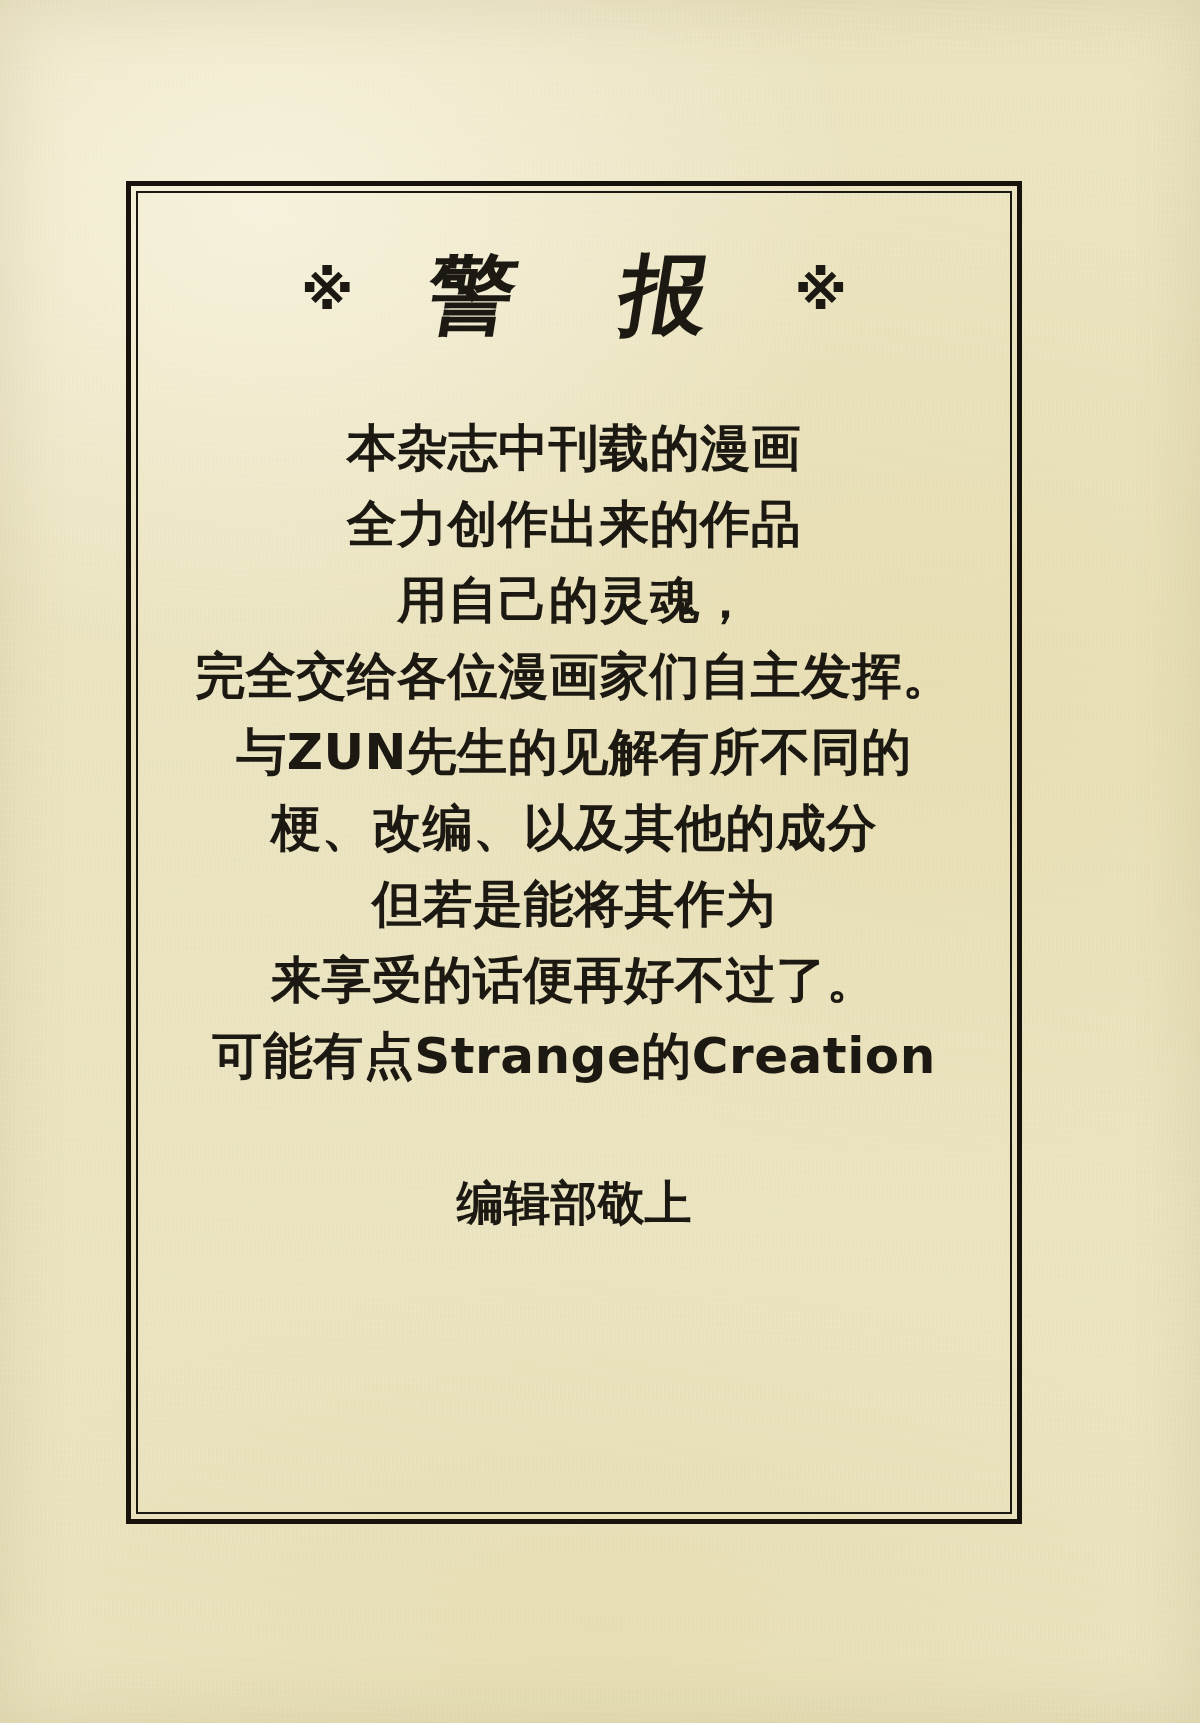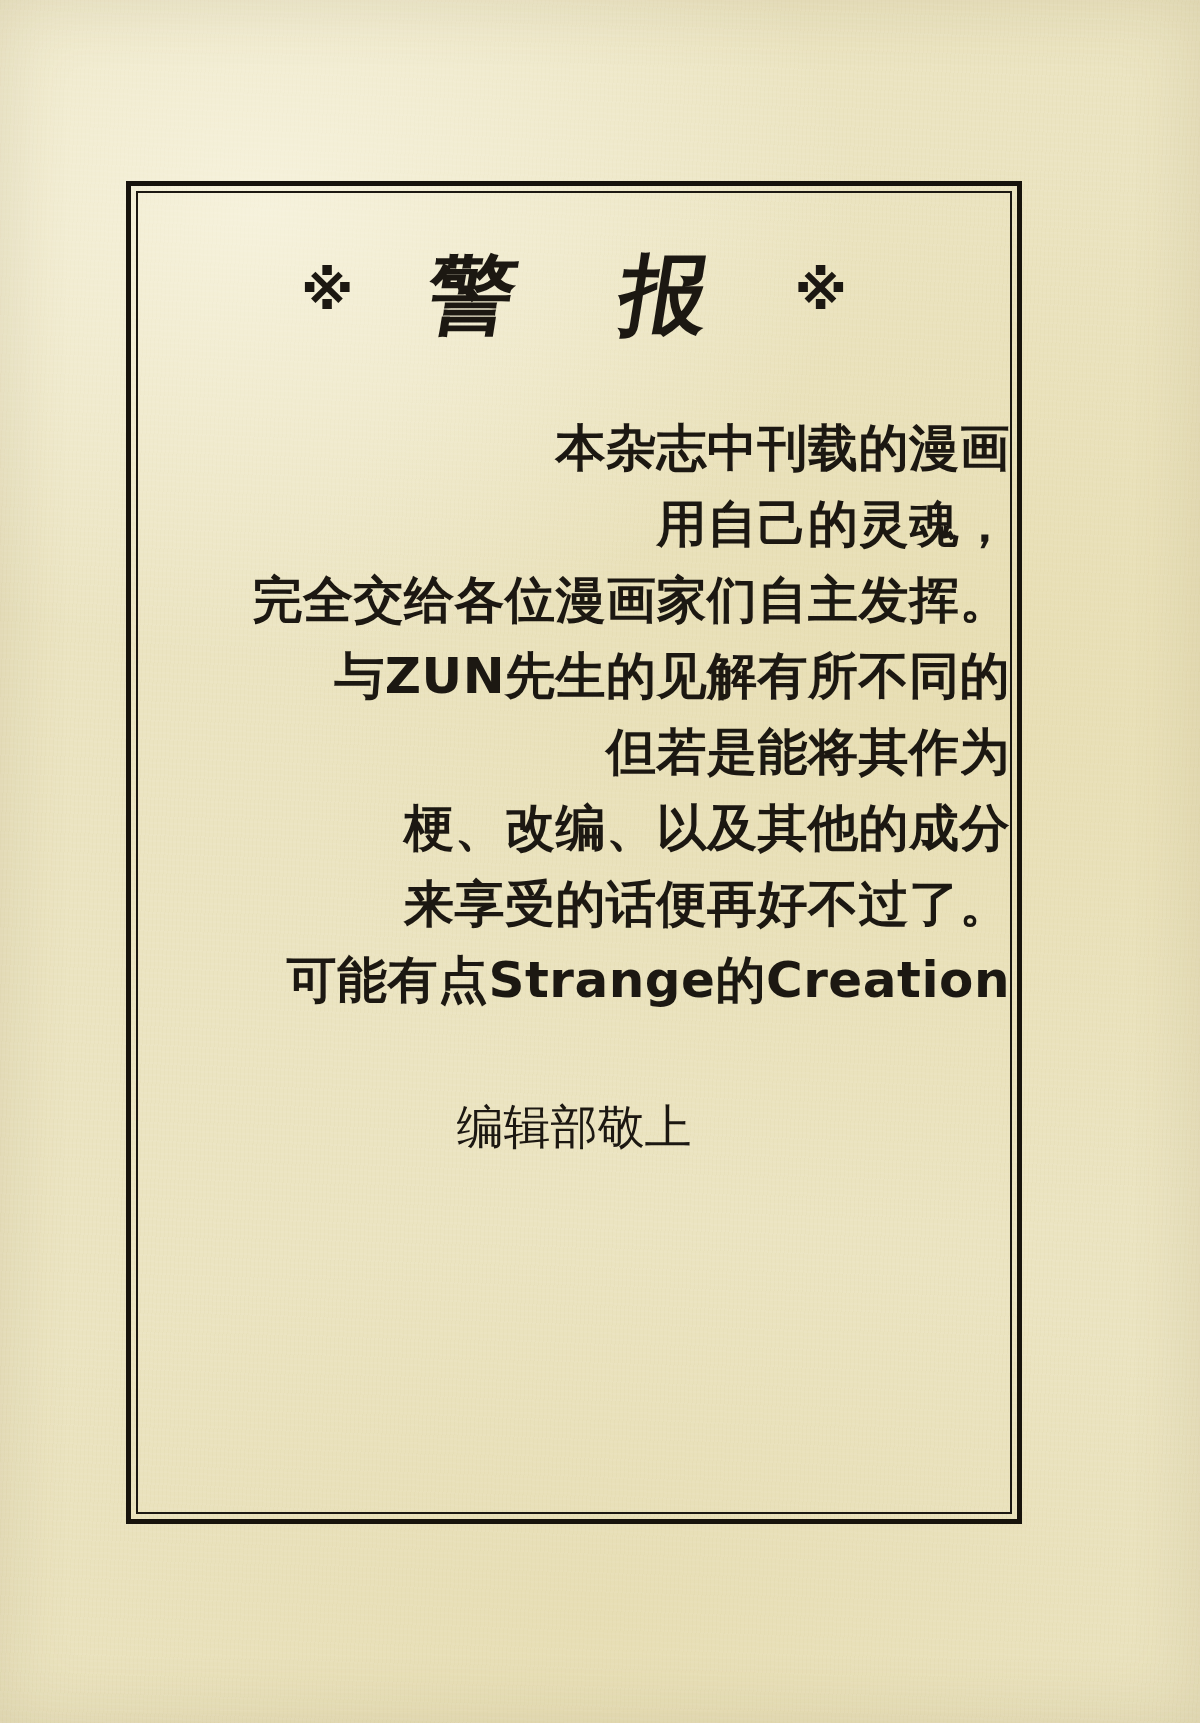--- a/index.html
+++ b/index.html
@@ -62,54 +62,54 @@
     font-size: 54px;
     font-weight: 700;
     vertical-align: 16px;
   }
   .body-lines {
     margin-top: 64px;
     font-size: 50px;
     font-weight: 900;
     line-height: 76px;
     letter-spacing: 0.01em;
-    text-align: right;
   }
   .body-lines p {
     margin: 0;
     white-space: nowrap;
   }
   .signature {
     margin: 82px 0 0 0;
     font-size: 47px;
     line-height: 54px;
-    font-weight: 400;
+    font-weight: 700;
   }
 </style>
 </head>
 <body>
 
 <div class="page">
   <div class="frame-outer">
     <div class="frame-inner">
       <div class="content">
 
         <h1 class="title">
           <span class="ref-mark">※</span>
           <span class="title-text">警 报</span>
           <span class="ref-mark">※</span>
         </h1>
 
         <div class="body-lines">
           <p>本杂志中刊载的漫画</p>
+          <p>全力创作出来的作品</p>
           <p>用自己的灵魂，</p>
           <p>完全交给各位漫画家们自主发挥。</p>
           <p>与ZUN先生的见解有所不同的</p>
+          <p>梗、改编、以及其他的成分</p>
           <p>但若是能将其作为</p>
-          <p>梗、改编、以及其他的成分</p>
           <p>来享受的话便再好不过了。</p>
           <p>可能有点Strange的Creation</p>
         </div>
 
         <p class="signature">编辑部敬上</p>
 
       </div>
     </div>
   </div>
 </div>

